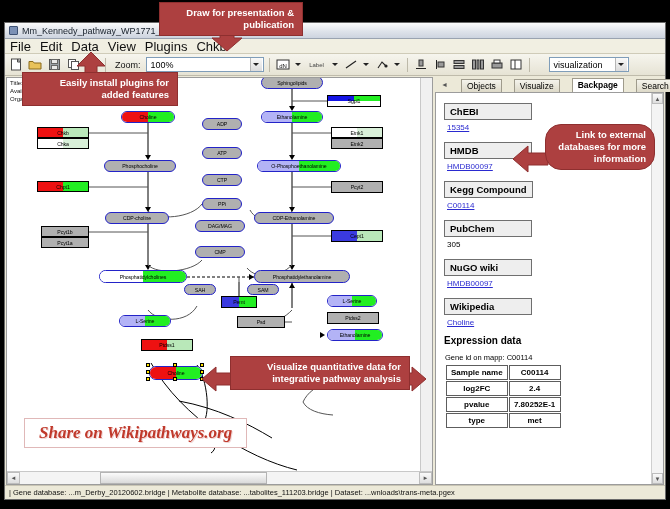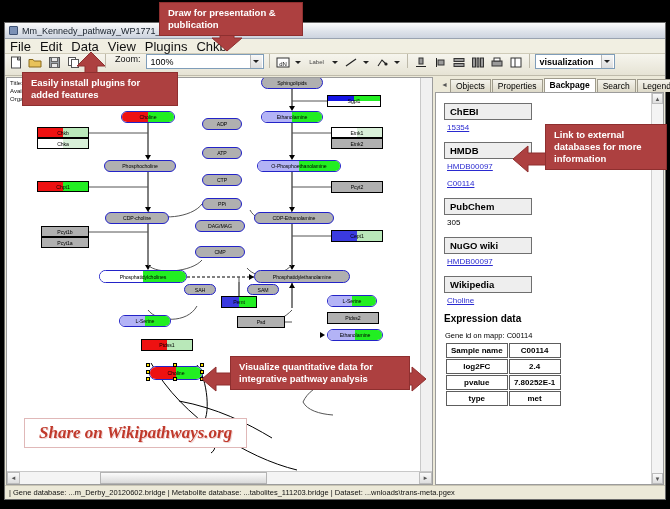--- a/index.html
+++ b/index.html
@@ -32,21 +32,21 @@
     height:15px; flex:none; background:#f1efe2;
     border-bottom:1px solid #cfcbb8;
     display:flex; align-items:center; padding-left:5px; gap:9px;
   }
   .menubar span { font-size:13px; color:#101010; cursor:default; }
   
   .toolbar {
     height:22px; flex:none;
     background:linear-gradient(#f6f5ee,#e6e3d4);
     border-bottom:1px solid #bfbbab;
-    display:flex; align-items:flex-start; padding:0 3px; gap:3px;
+    display:flex; align-items:center; padding:0 3px; gap:3px;
   }
   .tool {
     width:16px; height:16px; flex:none; position:relative;
     display:flex; align-items:center; justify-content:center;
     color:#3a3a3a;
   }
   .tool svg { display:block; }
   .sep { width:1px; height:14px; background:#bdb9a9; margin:0 2px; flex:none;}
   .zoomlabel{ font-size:9px; color:#111; margin:0 2px 0 4px; white-space:nowrap;}
   .combo {
@@ -94,33 +94,33 @@
   .gray  { background:#b0b0b0; }
   .lbl{ position:relative; z-index:2; }
   .half{ position:absolute; top:0; bottom:0; }
   .L{ left:0; right:50%; } .R{ left:50%; right:0; }
   .sel-handle{
     position:absolute; width:4px; height:4px; background:#ffe400; border:1px solid #000;
   }
   
   .callout{
     position:absolute; background:#ad4040; color:#fff; font-weight:bold;
-    font-size:9.5px; line-height:12px; text-align:left;
+    font-size:9.5px; line-height:12px; text-align:right;
     border:1px solid #8e2f2f; padding:4px 8px; z-index:40;
   }
   .cal-arrow{ position:absolute; z-index:39; }
   .banner{
     position:absolute; z-index:45; border:1px solid #e0b8b8; background:#fff;
     padding:4px 14px; color:#c0392b; font-weight:bold; font-style:italic;
     font-size:17px; font-family:"Liberation Serif", serif;
     text-shadow:1px 1px 0 #f0d5d5;
   }
   
   .rightpane{ flex:1; display:flex; flex-direction:column; margin:1px 1px 0 2px; min-width:0;}
-  .tabs{ height:15px; flex:none; display:flex; align-items:flex-end; gap:1px; padding-left:6px;}
+  .tabs{ height:15px; flex:none; display:flex; align-items:flex-end; gap:12px; padding-left:6px;}
   .tab{
     font-size:8.5px; color:#000; padding:1px 5px 1px 5px; height:13px;
     background:linear-gradient(#f4f3ec,#ddd9c8); border:1px solid #9f9b8c;
     border-bottom:none; line-height:11px; white-space:nowrap;
   }
   .tab.active{ background:#fff; font-weight:bold; height:14px;}
   .tab-scroll{font-size:7px;color:#555;align-self:center;margin-right:1px;}
   .panel{
     flex:1; background:#fff; border:1px solid #9c9c9c; overflow:hidden; position:relative;
     display:flex;
@@ -277,21 +277,21 @@
           <rect x="4" y="2" width="6" height="3" fill="#fff" stroke="#333"></rect>
         </svg>
     </span>
     <span class="tool">
       <svg width="14" height="13">
           <rect x="2" y="2" width="10" height="9" fill="#fff" stroke="#333"></rect>
           <line x1="6" y1="2" x2="6" y2="11" stroke="#333"></line>
         </svg>
     </span>
     <span class="sep"></span>
-    <span class="combo" style="width:80px;margin-left:0;font-weight:bold;">
+    <span class="combo" style="width:80px;margin-left:14px;">
       <span>visualization</span>
       <span class="arrow">
           <i class="caret"></i>
         </span>
     </span>
   </div>
 
   <div class="body">
 
     <div class="leftpane">
@@ -510,34 +510,35 @@
             <div class="hs-thumb"></div>
           </div>
         <div class="hs-btn">►</div>
       </div>
     </div>
 
     <div class="rightpane">
       <div class="tabs">
         <span class="tab-scroll">◄</span>
         <div class="tab">Objects</div>
-        <div class="tab">Properties</div>
+        <div class="tab">Visualize</div>
         <div class="tab active">Backpage</div>
         <div class="tab">Search</div>
         <div class="tab">Legend</div>
       </div>
       <div class="panel">
         <div class="panel-inner">
 
           <div class="dbhead">ChEBI</div>
           <a class="dblink" href="#">15354</a>
 
           <div class="dbhead">HMDB</div>
           <a class="dblink" href="#">HMDB00097</a>
 
+          <div class="dbhead">Kegg Compound</div>
           <a class="dblink" href="#">C00114</a>
 
           <div class="dbhead">PubChem</div>
           <span class="dbtext">305</span>
 
           <div class="dbhead">NuGO wiki</div>
           <a class="dblink" href="#">HMDB00097</a>
 
           <div class="dbhead">Wikipedia</div>
           <a class="dblink" href="#">Choline</a>
@@ -584,21 +585,21 @@
 <svg class="cal-arrow" style="left:208px;top:26px;" width="40" height="26">
   <path d="M12 0 h14 v12 h8 L19 25 L4 12 h8 z" fill="#ad4040" stroke="#8e2f2f"></path>
 </svg>
 
 <div class="callout" style="left:22px;top:72px;width:156px;">Easily install plugins for
 added features</div>
 <svg class="cal-arrow" style="left:74px;top:52px;" width="36" height="24">
   <path d="M17 0 L31 14 h-8 v9 h-12 v-9 H3 z" fill="#ad4040" stroke="#8e2f2f"></path>
 </svg>
 
-<div class="callout" style="left:545px;top:124px;width:122px;">Link  to external
+<div class="callout" style="left:545px;top:124px;width:110px;border-radius:16px;">Link  to external
 databases  for
 more information</div>
 <svg class="cal-arrow" style="left:513px;top:145px;" width="36" height="28">
   <path d="M0 14 L15 1 v7 h20 v12 H15 v7 z" fill="#ad4040" stroke="#8e2f2f"></path>
 </svg>
 
 <div class="callout" style="left:230px;top:356px;width:180px;">Visualize quantitative data  for
 integrative pathway analysis</div>
 <svg class="cal-arrow" style="left:202px;top:366px;" width="34" height="26">
   <path d="M0 13 L14 1 v6 h19 v12 H14 v6 z" fill="#ad4040" stroke="#8e2f2f"></path>

